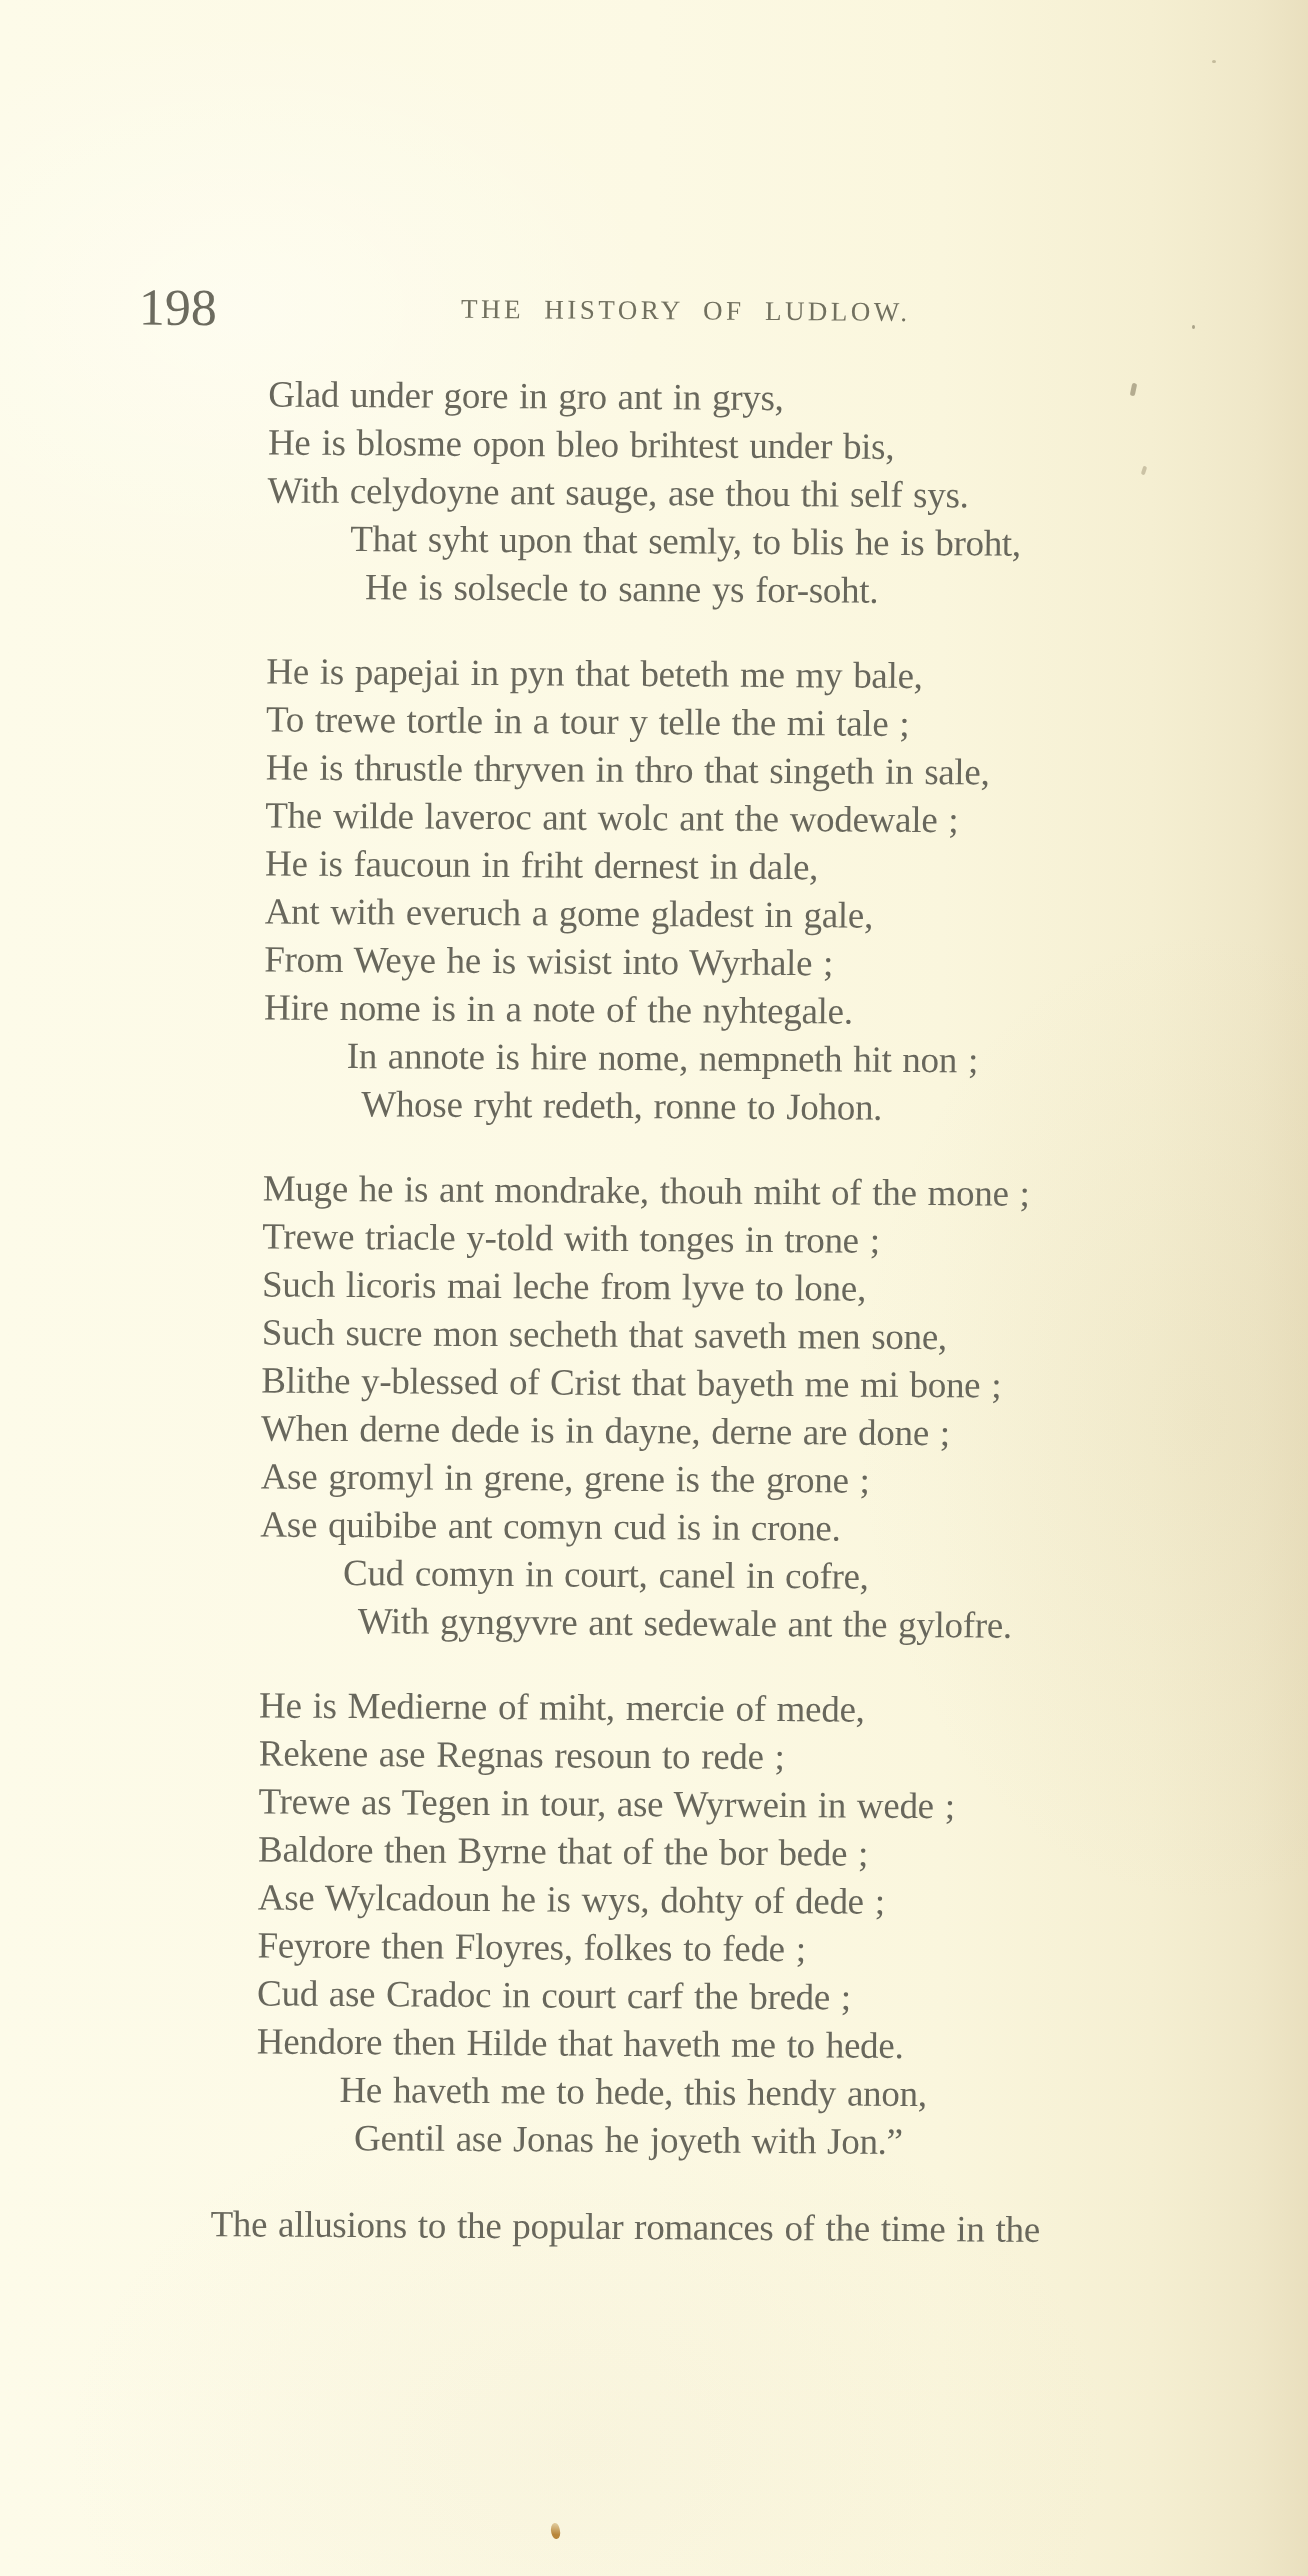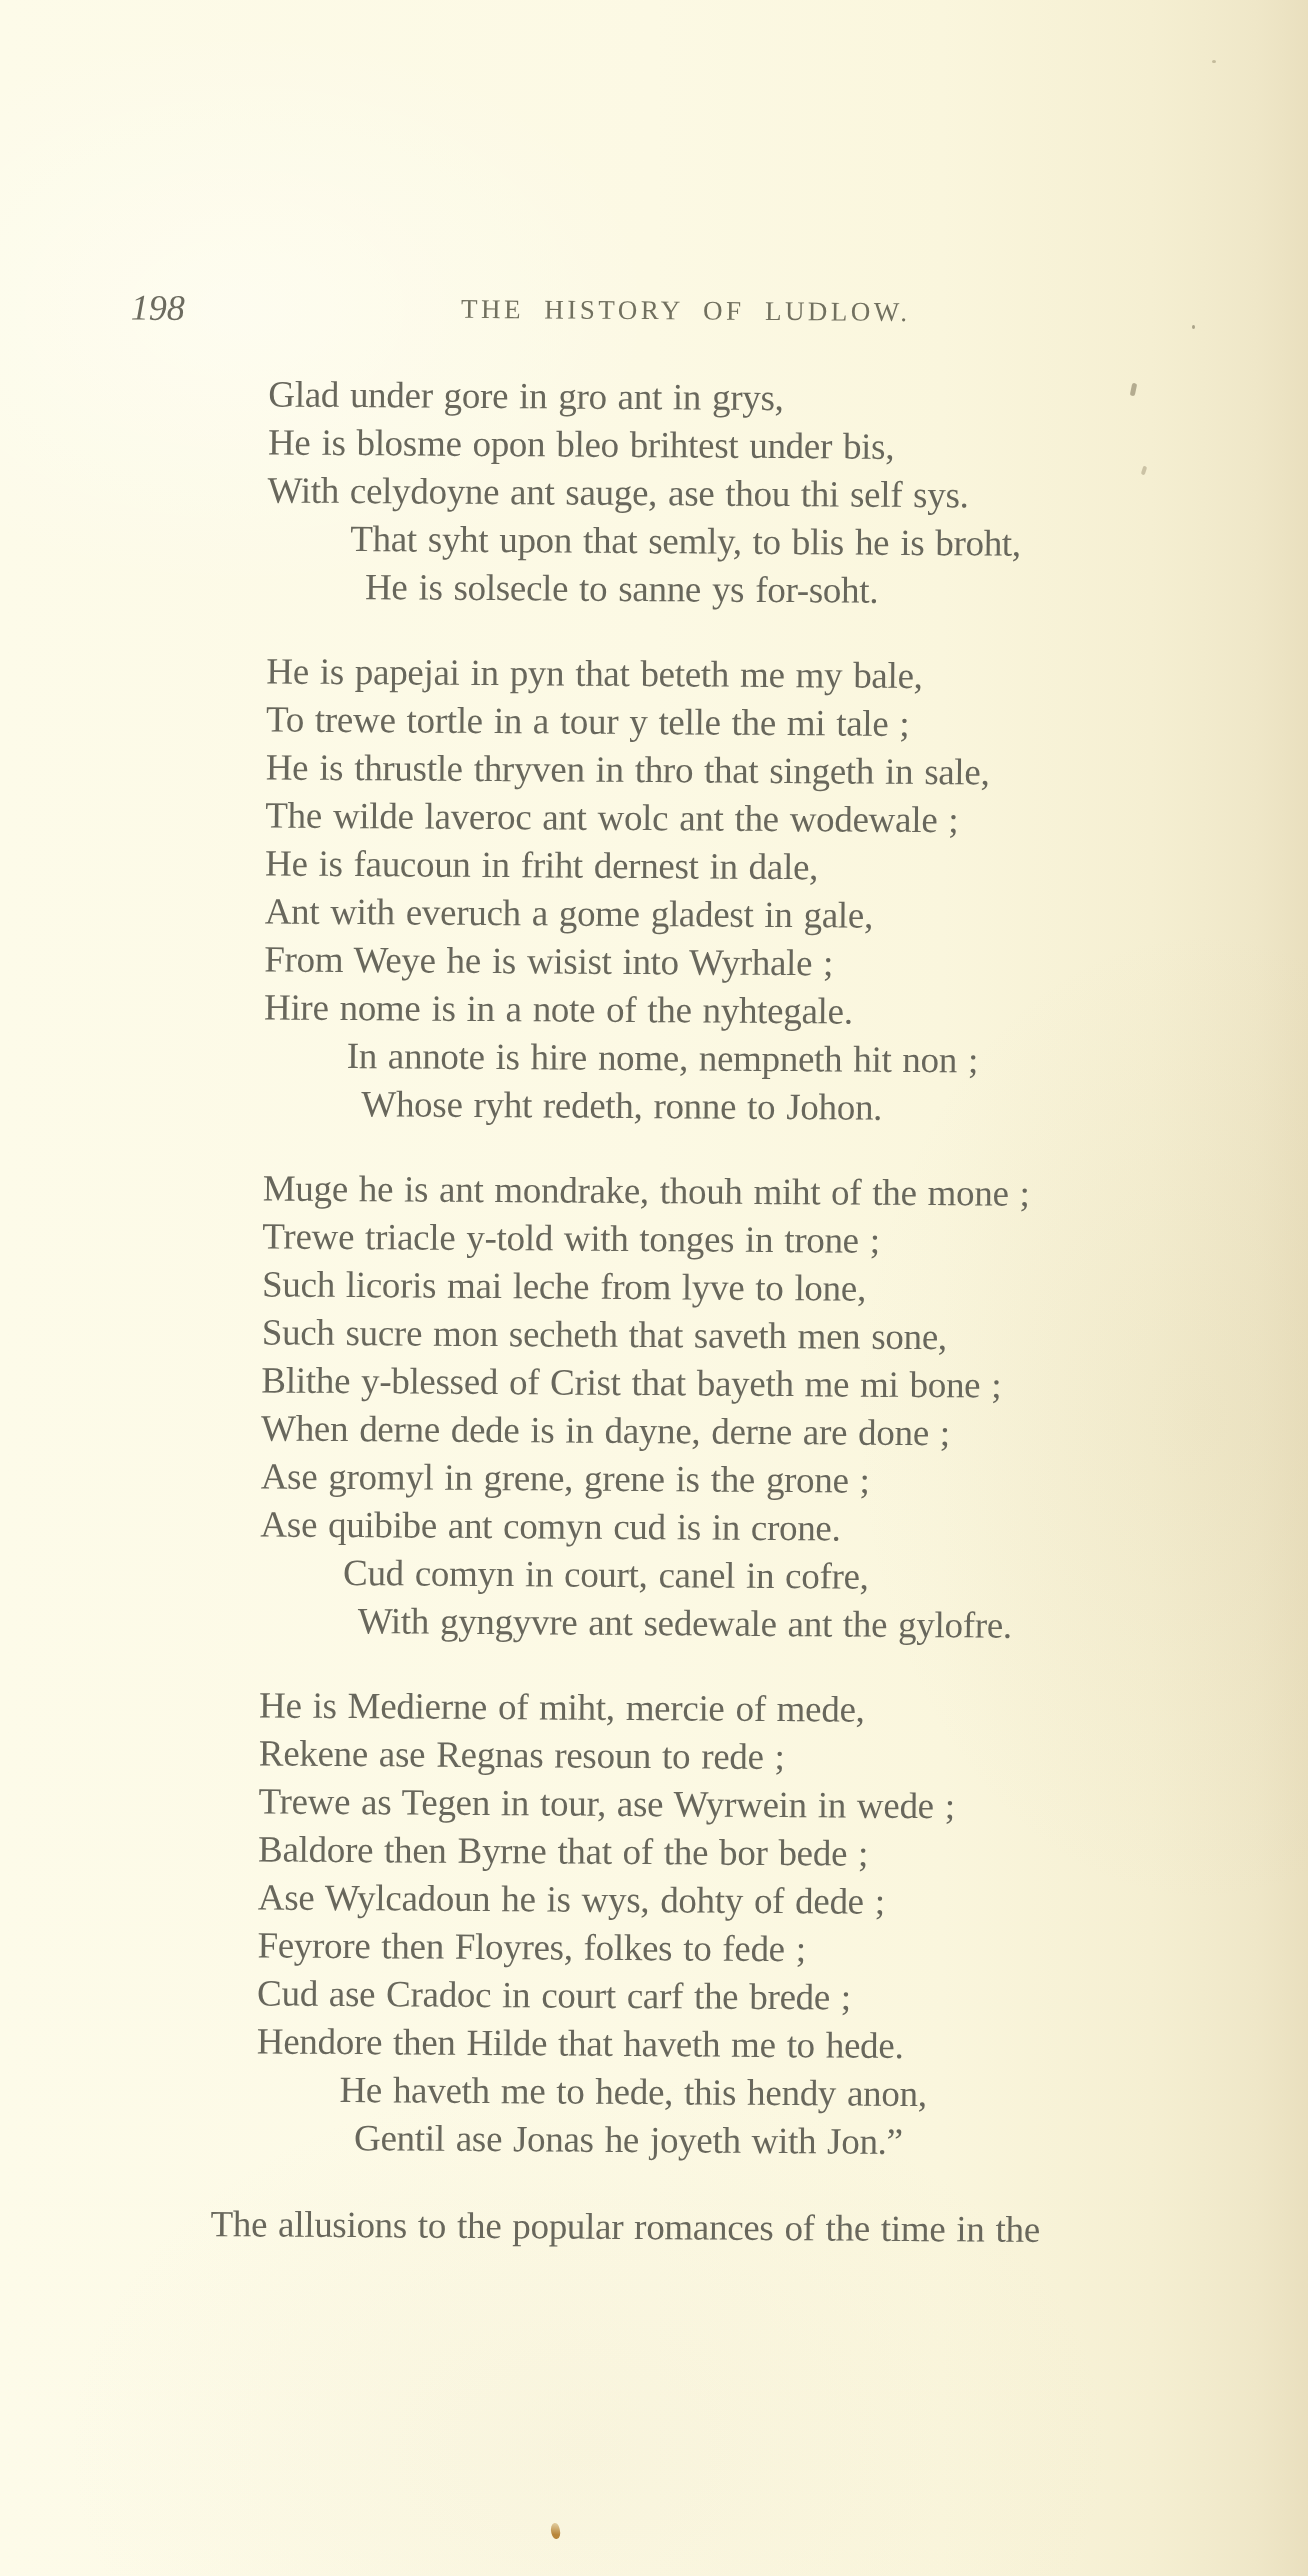--- a/index.html
+++ b/index.html
@@ -24,22 +24,22 @@
       radial-gradient(ellipse 498px 698px at 92% 55%, rgba(196,178,128,.10), rgba(196,178,128,0) 70%),
       radial-gradient(ellipse 698px 498px at 45% 95%, rgba(222,208,164,.12), rgba(222,208,164,0) 75%);
   }
   .content{
     position:absolute;inset:0;
     transform:rotate(0.4deg);
     transform-origin:199px 299px;
     color:#68675c;
   }
   .pagenum{
-    position:absolute;left:131px;top:288px;
-    font-size:36px;line-height:40px;color:#6c6b5f;font-style:italic;
+    position:absolute;left:139px;top:288px;
+    font-size:52px;line-height:40px;color:#6c6b5f;
   }
   .running-head{
     position:absolute;left:686px;top:293px;
     transform:translateX(-50%);
     font-size:27px;line-height:28px;
     letter-spacing:3.5px;word-spacing:10px;
     color:#71705f;white-space:nowrap;
   }
   .poem{
     position:absolute;left:269px;top:370px;width:997px;

